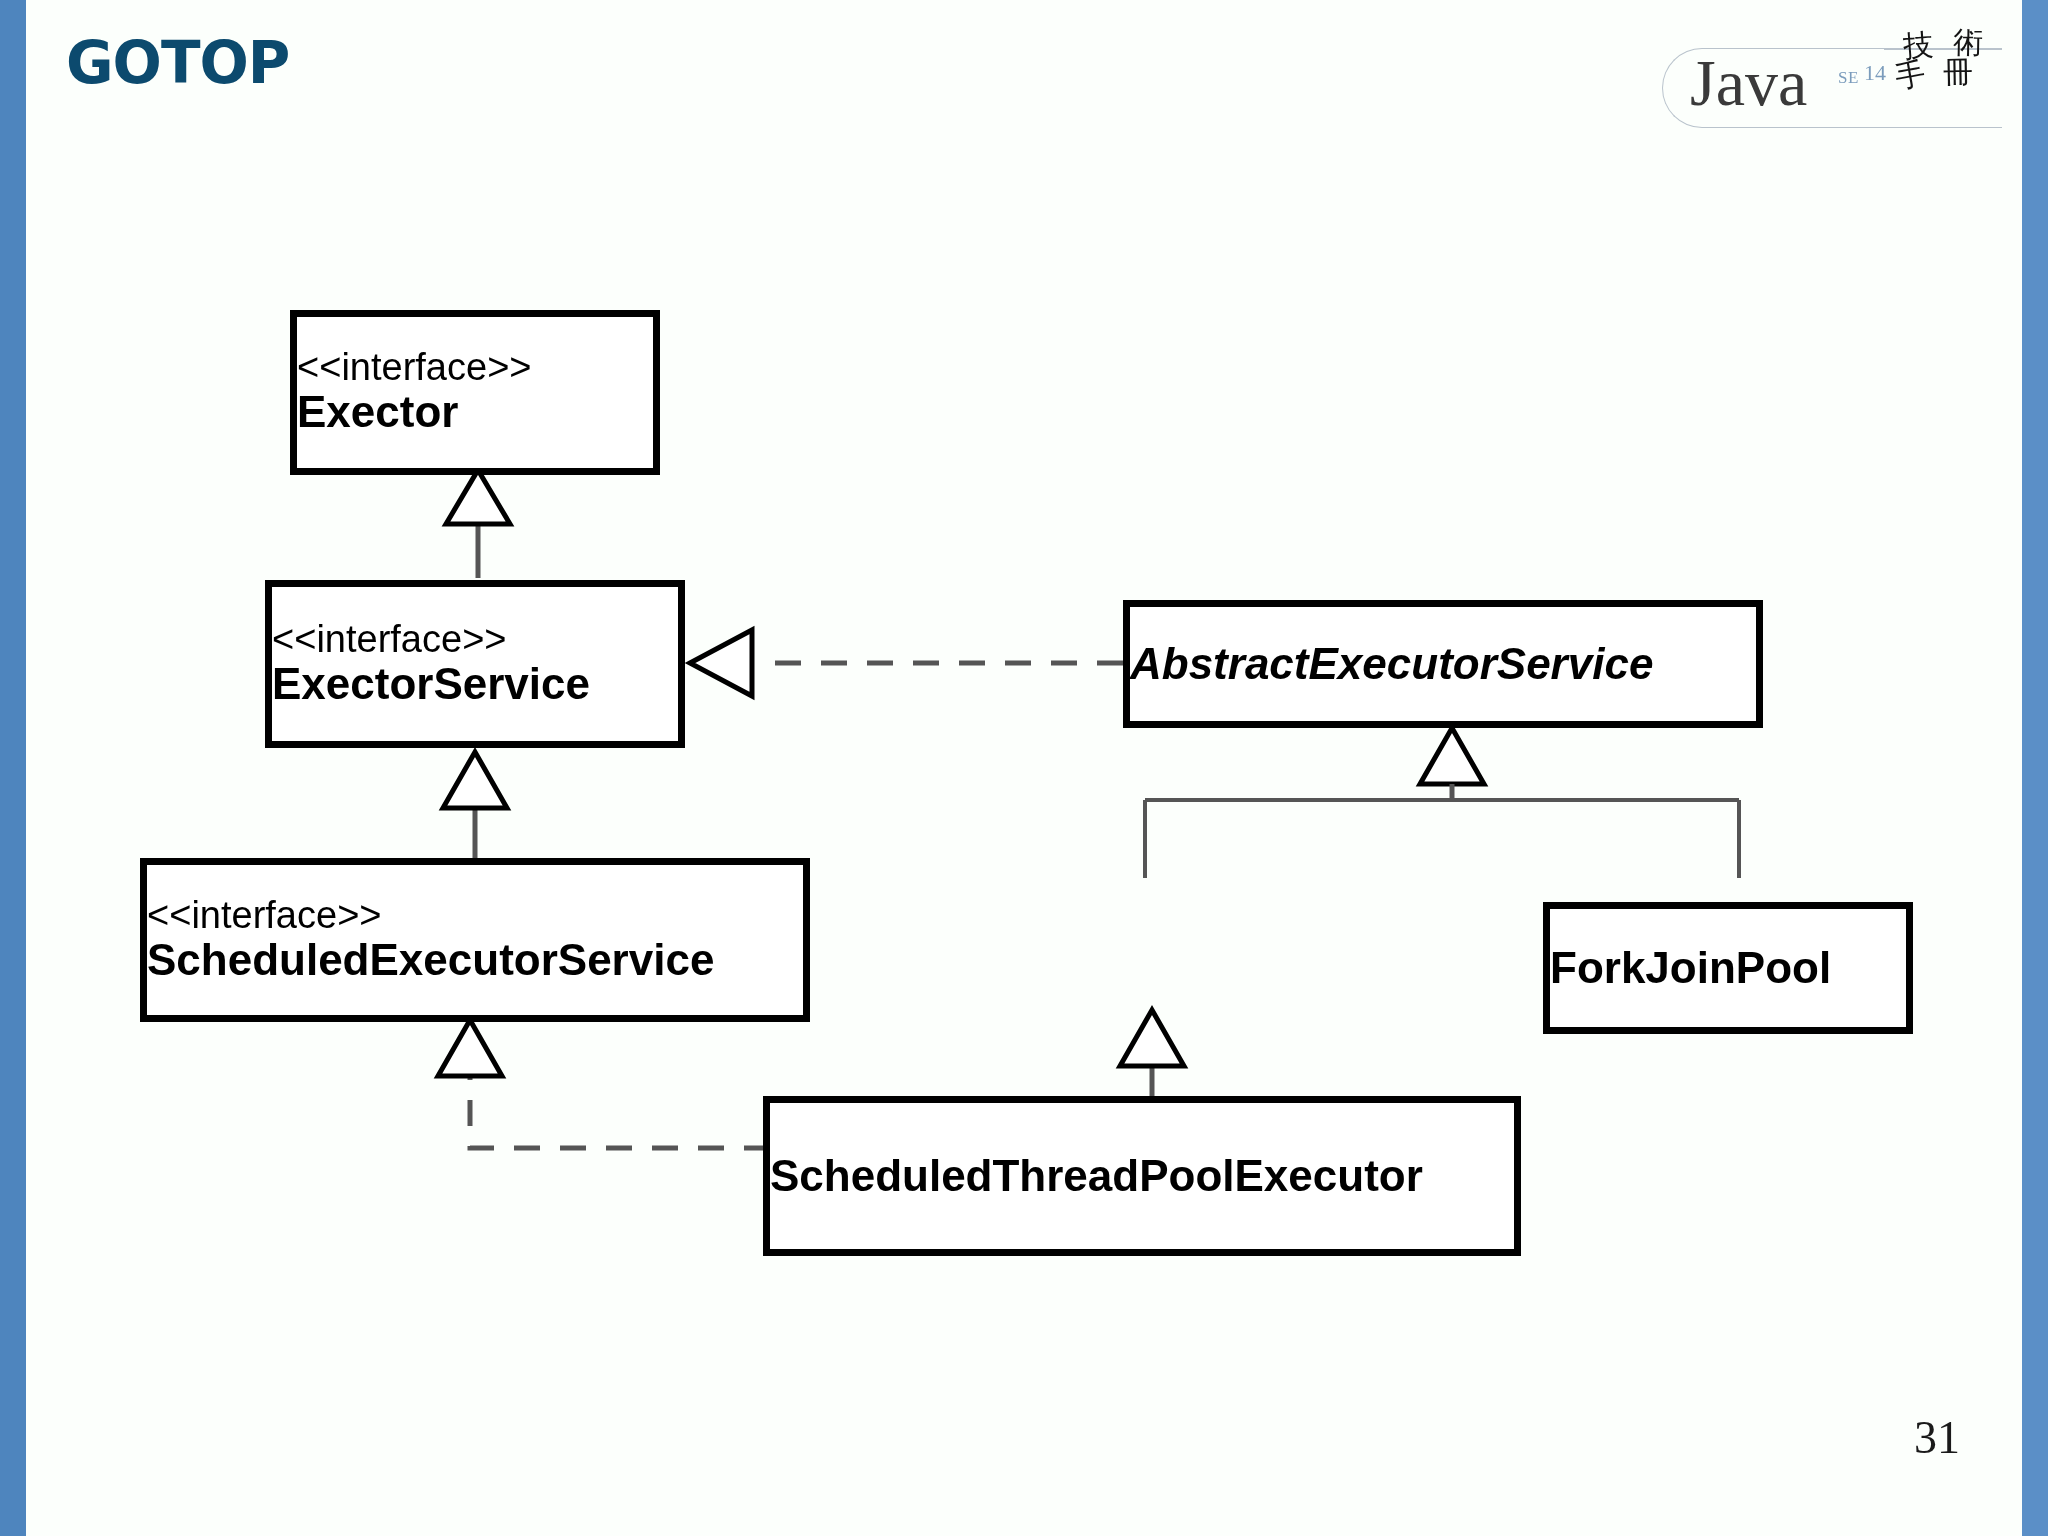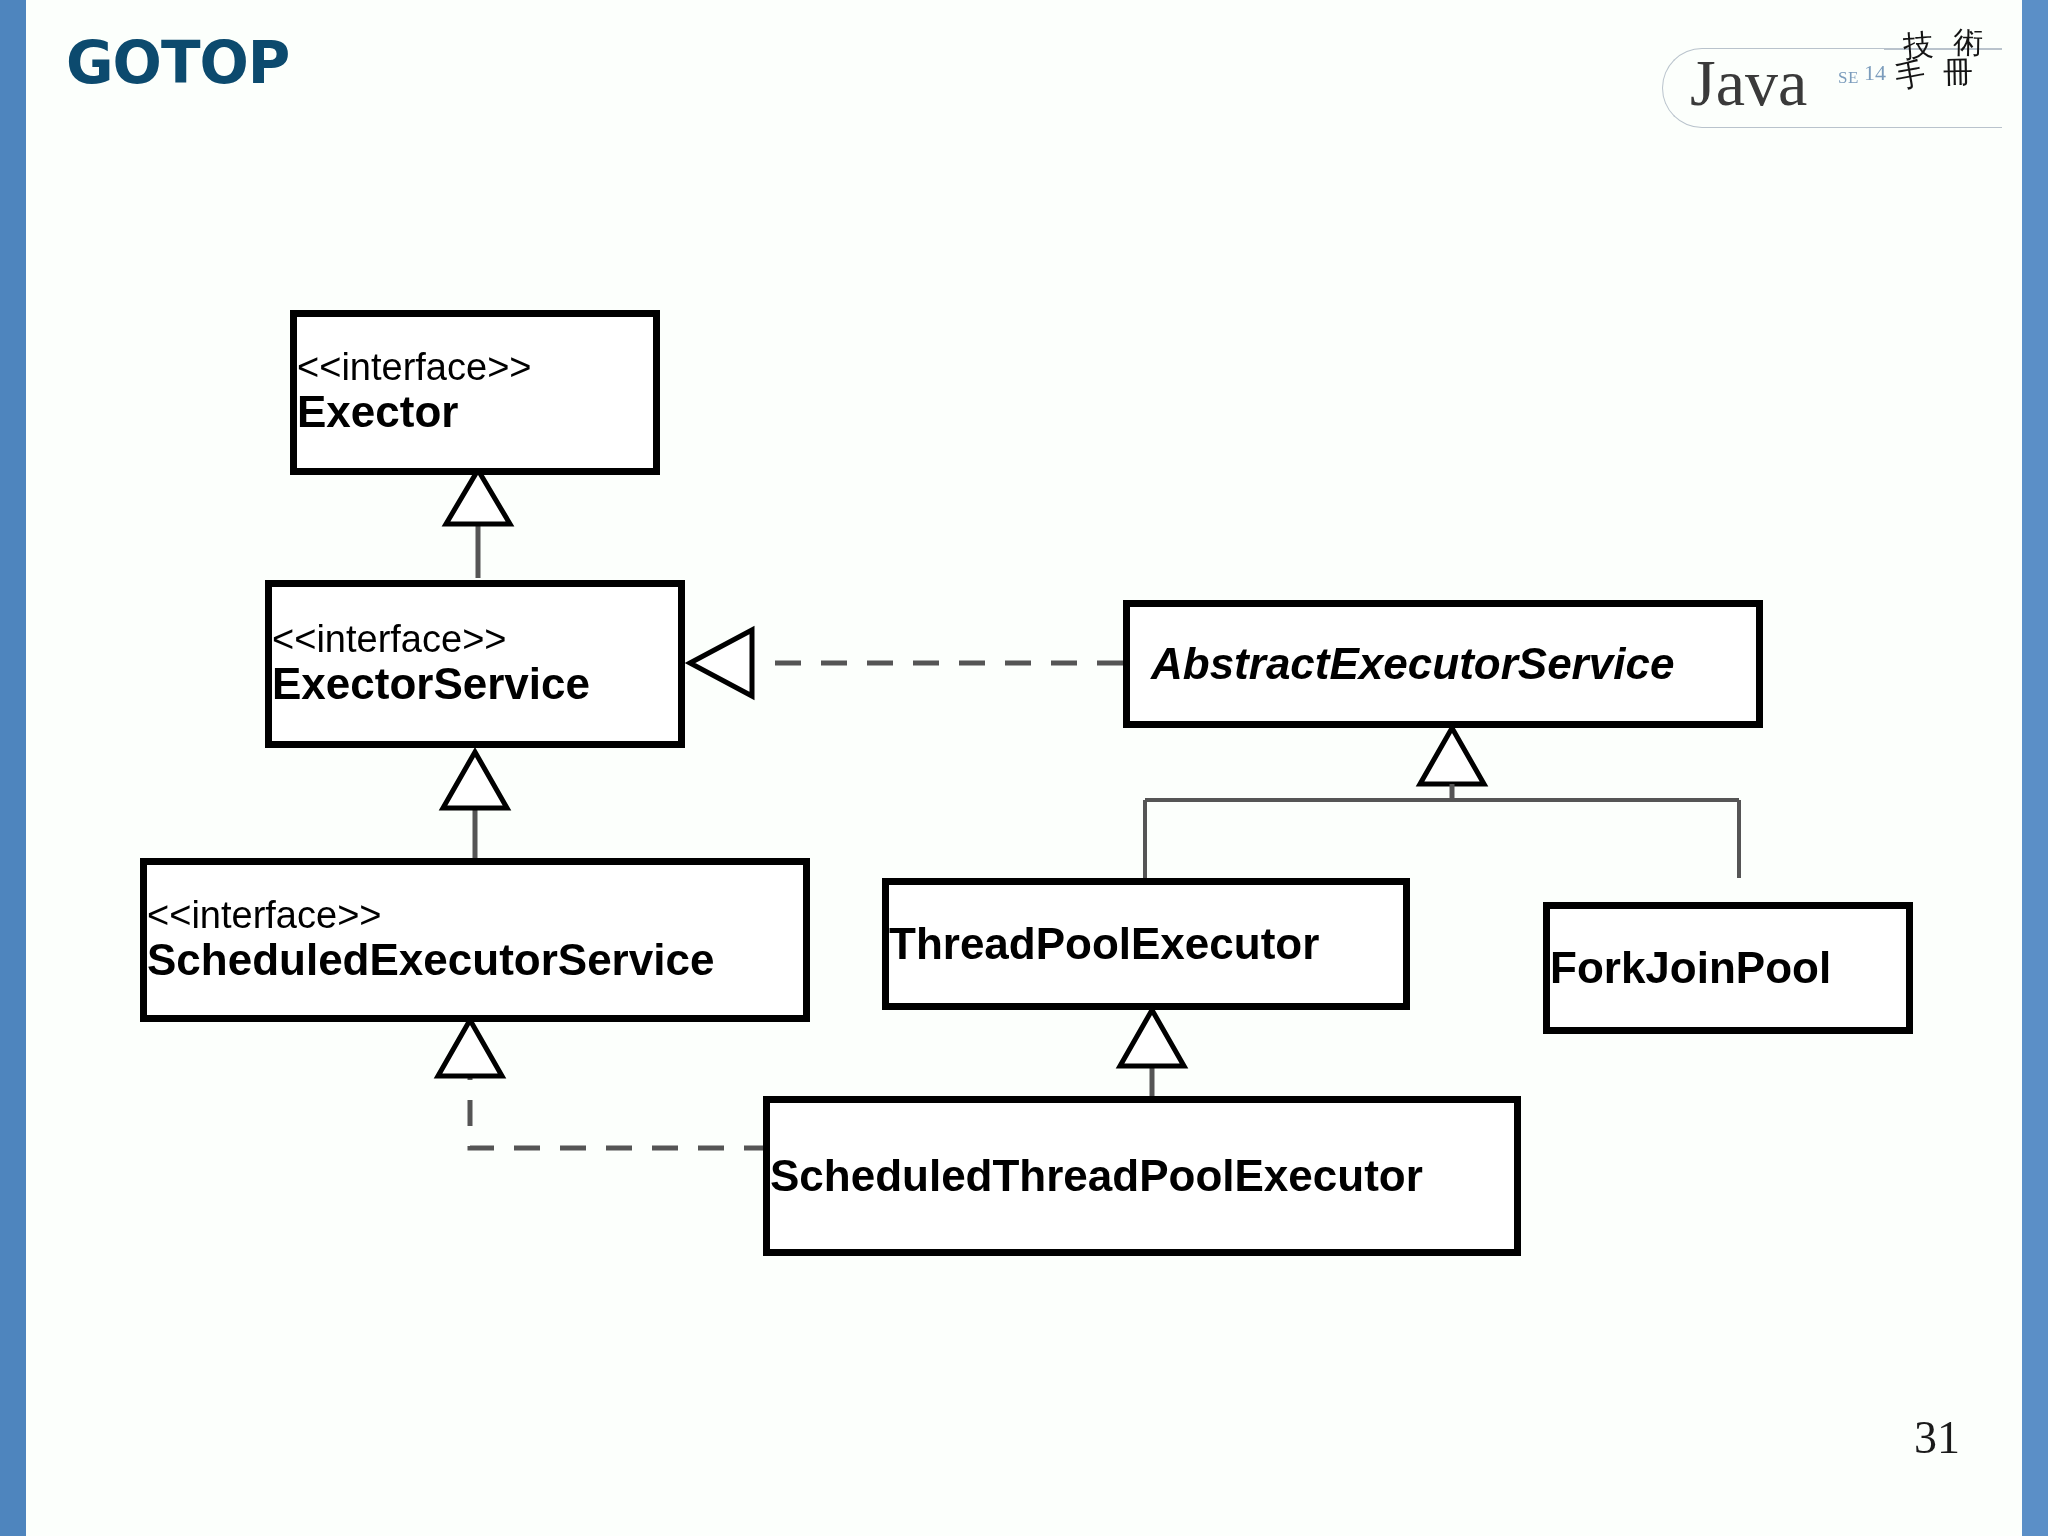--- a/index.html
+++ b/index.html
@@ -244,27 +244,24 @@
   <div class="uml-box" style="left:265px; top:580px; width:420px; height:168px;">
     <div class="uml-stereotype">&lt;&lt;interface&gt;&gt;</div>
     <div class="uml-name">ExectorService</div>
   </div>
 
   <div class="uml-box" style="left:140px; top:858px; width:670px; height:164px;">
     <div class="uml-stereotype">&lt;&lt;interface&gt;&gt;</div>
     <div class="uml-name">ScheduledExecutorService</div>
   </div>
 
-  <div class="uml-box" style="left:1123px; top:600px; width:640px; height:128px;padding-left:21px;">
+  <div class="uml-box" style="left:1123px; top:600px; width:640px; height:128px;">
     <div class="uml-name italic">AbstractExecutorService</div>
   </div>
 
-  <div class="uml-box" style="left:882px; top:878px; width:528px; height:132px;">
-    <div class="uml-name">ThreadPoolExecutor</div>
-  </div>
 
   <div class="uml-box" style="left:1543px; top:902px; width:370px; height:132px;">
     <div class="uml-name">ForkJoinPool</div>
   </div>
 
   <div class="uml-box" style="left:763px; top:1096px; width:758px; height:160px;">
     <div class="uml-name">ScheduledThreadPoolExecutor</div>
   </div>
 
   <div class="page-number">31</div>

